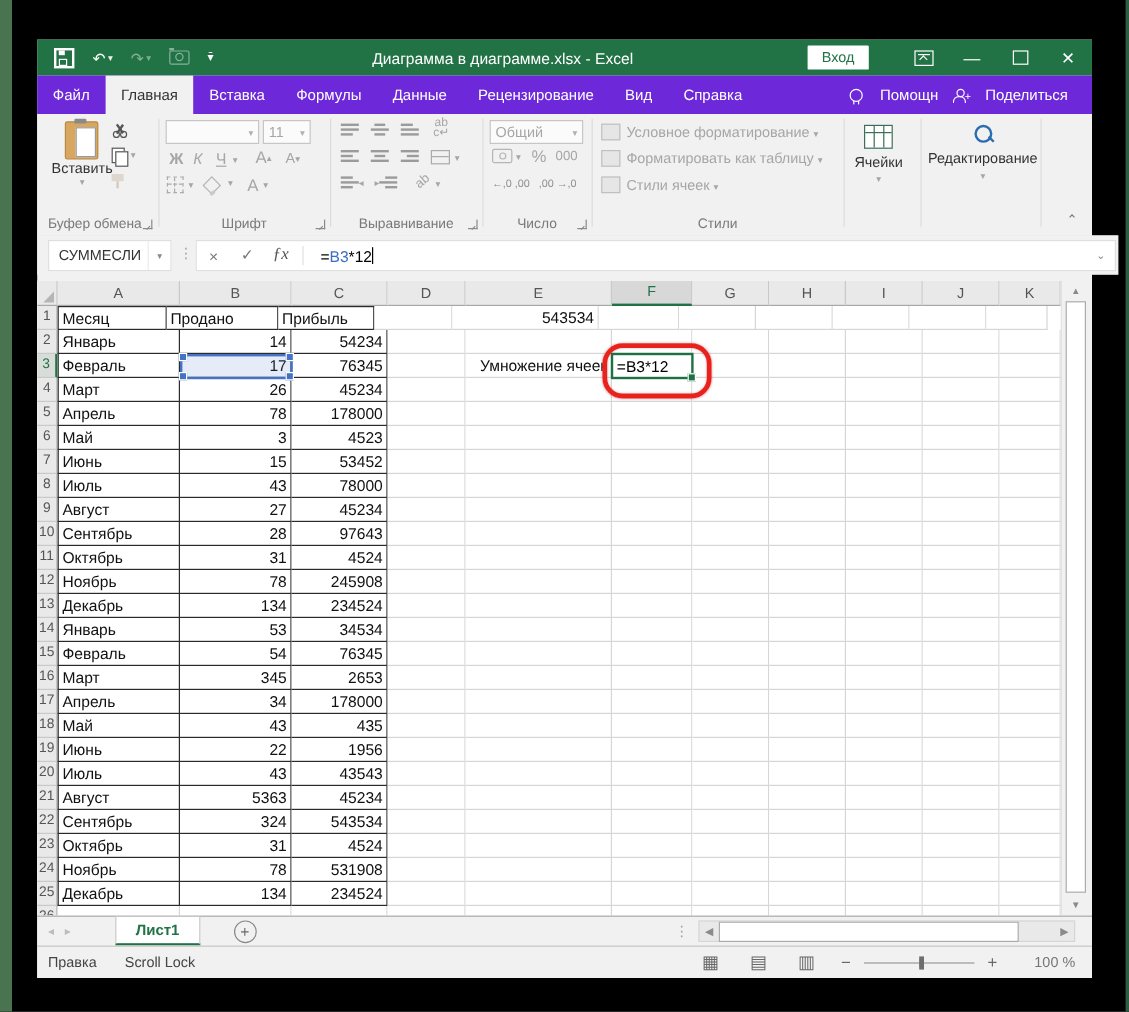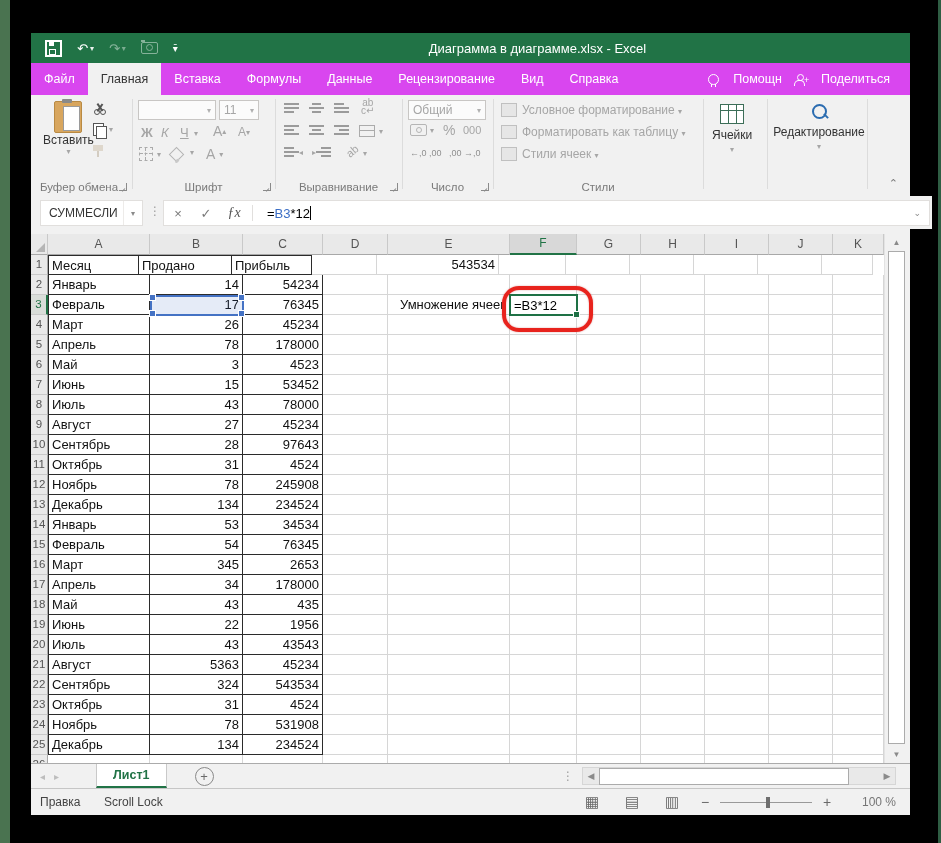--- a/index.html
+++ b/index.html
@@ -27,21 +27,21 @@
   
   .floppy{width:13px;height:13px;border:2px solid #fff;position:relative;display:inline-block;}
   .floppy:before{content:"";position:absolute;top:0;left:2px;width:5px;height:4px;background:#fff;}
   .floppy:after{content:"";position:absolute;bottom:0;left:2px;width:5px;height:4px;border:1px solid #fff;}
   .camera{width:15px;height:10px;border:1px solid #fff;border-radius:2px;position:relative;display:inline-block;}
   .camera:before{content:"";position:absolute;left:4px;top:1px;width:5px;height:5px;border:1px solid #fff;border-radius:50%;}
   .camera:after{content:"";position:absolute;left:-1px;top:-3px;width:4px;height:2px;background:#fff;}
   .qat-more{font-size:10px;letter-spacing:0;}
 
   
-  .tabrow{position:absolute;left:0;top:30px;width:879px;height:32px;background:#d946ef;display:flex;align-items:stretch;color:#fff;font-size:12.5px;}
+  .tabrow{position:absolute;left:0;top:30px;width:879px;height:32px;background:#6d28d9;display:flex;align-items:stretch;color:#fff;font-size:12.5px;}
   .tab{display:flex;align-items:center;padding:0 13px;cursor:default;white-space:nowrap;}
   .tab.active{background:#F1F1F1;color:#333;}
   .tab-help-zone{margin-left:auto;display:flex;align-items:center;gap:6px;padding-right:10px;}
   .bulb{width:9px;height:9px;border:1px solid #fff;border-radius:50%;position:relative;display:inline-block;}
   .bulb:after{content:"";position:absolute;left:2px;top:9px;width:3px;height:3px;border-left:1px solid #fff;border-right:1px solid #fff;}
   .person{width:9px;height:5px;border:1px solid #fff;border-bottom:none;border-radius:5px 5px 0 0;position:relative;display:inline-block;margin-top:7px;}
   .person:before{content:"";position:absolute;left:2px;top:-7px;width:5px;height:5px;border:1px solid #fff;border-radius:50%;}
   .person:after{content:"+";position:absolute;left:9px;top:-6px;font-size:9px;}
 
   
@@ -185,20 +185,31 @@
           <span class="mini-dd">▾</span>
         </span>
       <span class="ic dim">
           <span class="camera"></span>
         </span>
       <span class="ic">
           <span class="qat-more">▾̄</span>
         </span>
     </div>
     <div class="title-text">Диаграмма в диаграмме.xlsx  -  Excel</div>
+    <div class="tb-right">
+      <span class="signin">Вход</span>
+      <span class="wbtn">
+          <span class="ribbon-display-ic"></span>
+        </span>
+      <span class="wbtn">—</span>
+      <span class="wbtn">
+          <span class="maxi"></span>
+        </span>
+      <span class="wbtn">✕</span>
+    </div>
   </div>
 
   <div class="tabrow">
     <span id="tabs-host" style="display:flex">
         <span class="tab">Файл</span>
         <span class="tab active">Главная</span>
         <span class="tab">Вставка</span>
         <span class="tab">Формулы</span>
         <span class="tab">Данные</span>
         <span class="tab">Рецензирование</span>

